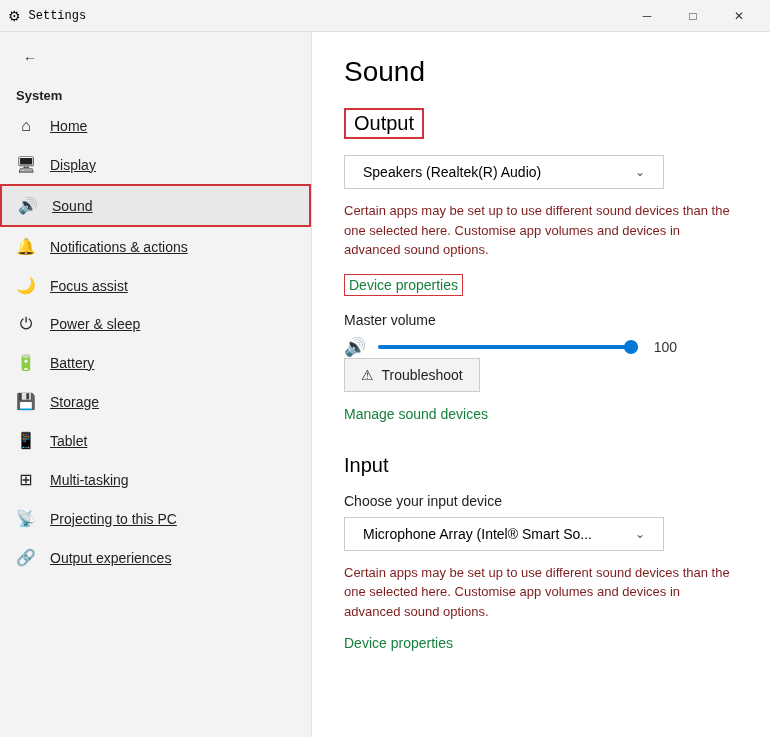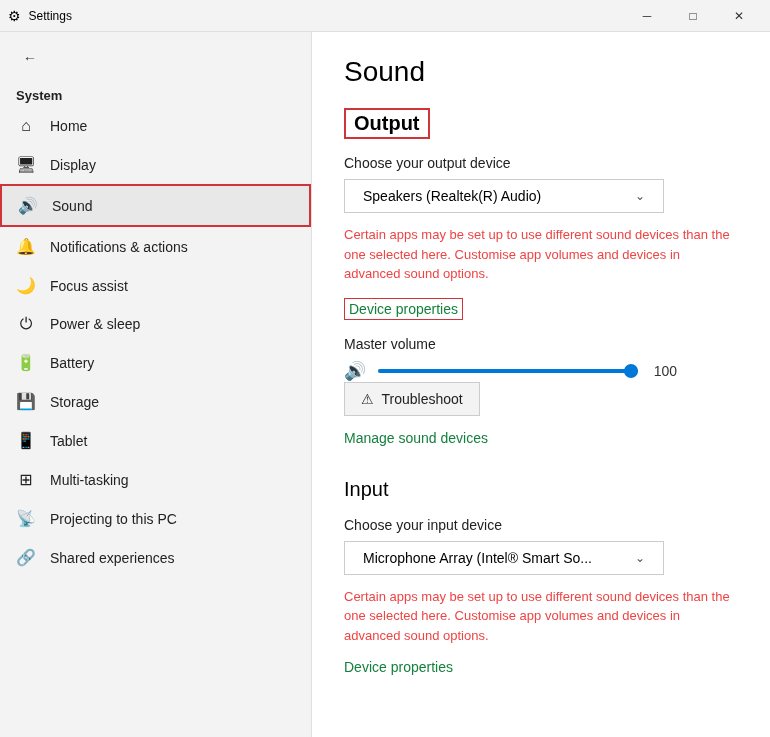--- a/index.html
+++ b/index.html
@@ -26,20 +26,21 @@
       flex-shrink: 0;
     }
     .title-bar-left {
       display: flex;
       align-items: center;
       gap: 8px;
     }
     .title-bar-title {
       font-size: 12px;
       color: #000;
+      font-family: Liberation Mono, monospace;
     }
     .title-bar-controls {
       display: flex;
       gap: 0;
     }
     .title-btn {
       width: 46px;
       height: 32px;
       display: flex;
       align-items: center;
@@ -136,20 +137,21 @@
       border: 2px solid #d13438;
     }
     .sidebar-item .item-icon {
       font-size: 16px;
       width: 20px;
       text-align: center;
       flex-shrink: 0;
     }
     .sidebar-item .item-label {
       font-size: 14px;
+      text-decoration: underline;
     }
 
     
     .content {
       flex: 1;
       background: #ffffff;
       overflow-y: auto;
       padding: 24px 32px;
     }
 
@@ -161,21 +163,21 @@
     }
 
     .section-box {
       border: 2px solid #d13438;
       display: inline-block;
       padding: 2px 8px;
       margin-bottom: 16px;
     }
     .section-title {
       font-size: 20px;
-      font-weight: 700;
+      font-weight: 400;
       color: #000;
     }
 
     .label-text {
       font-size: 14px;
       color: #222;
       margin-bottom: 8px;
     }
 
     .dropdown-select {
@@ -186,21 +188,21 @@
       background: white;
       padding: 8px 18px;
       width: 320px;
       cursor: pointer;
       margin-bottom: 12px;
     }
     .dropdown-chevron { font-size: 12px; color: #555; }
 
     .info-text {
       font-size: 13px;
-      color: #ef4444;
+      color: #7f1d1d;
       max-width: 420px;
       line-height: 1.5;
       margin-bottom: 14px;
     }
 
     .link-text {
       color: #15803d;
       cursor: pointer;
       font-size: 14px;
       text-decoration: none;
@@ -342,33 +344,32 @@
     <div class="sidebar-item">
       <span class="item-icon">⊞</span>
       <span class="item-label">Multi-tasking</span>
     </div>
     <div class="sidebar-item">
       <span class="item-icon">📡</span>
       <span class="item-label">Projecting to this PC</span>
     </div>
     <div class="sidebar-item">
       <span class="item-icon">🔗</span>
-      <span class="item-label">Shared experiences</span>
+      <span class="item-label">Output experiences</span>
     </div>
   </div>
 
   <div class="content">
     <h1 class="page-title">Sound</h1>
 
     
     <div class="section-box">
       <span class="section-title">Output</span>
     </div>
 
-    <div class="label-text">Choose your output device</div>
 
     <div class="dropdown-select">
       <span>Speakers (Realtek(R) Audio)</span>
       <span class="dropdown-chevron">⌄</span>
     </div>
 
     <p class="info-text">Certain apps may be set up to use different sound devices than the one selected here. Customise app volumes and devices in advanced sound options.</p>
 
     <a class="link-text bordered">Device properties</a>
 

